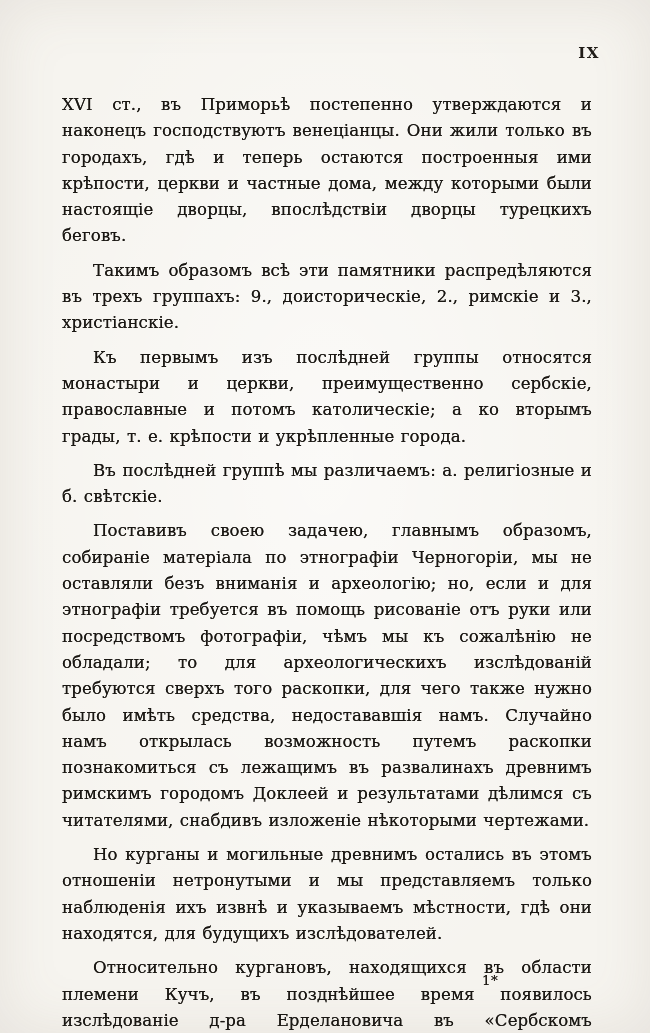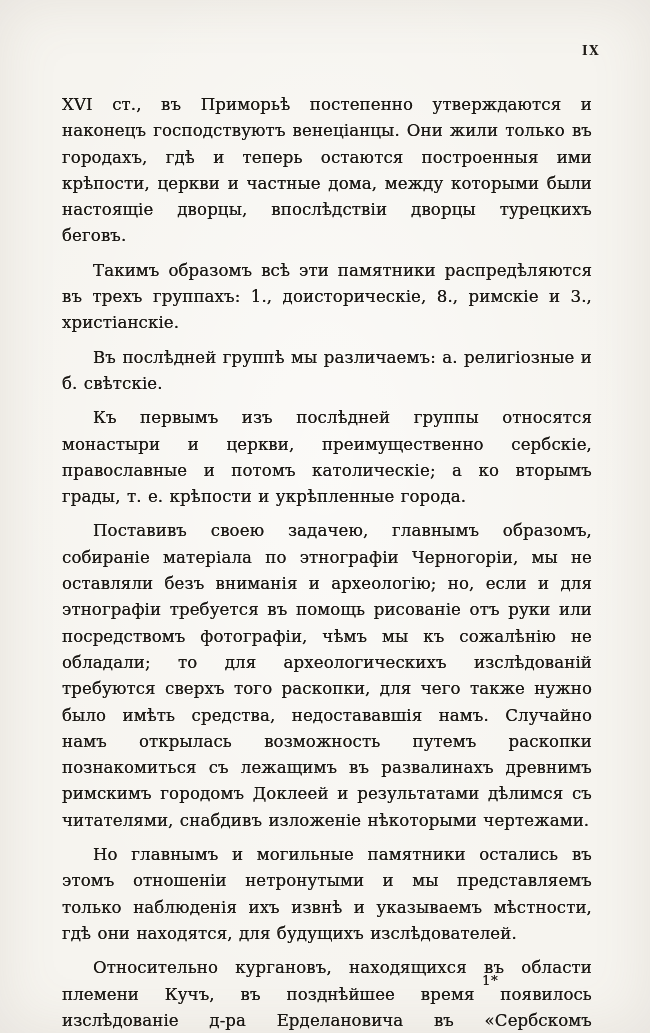--- a/index.html
+++ b/index.html
@@ -20,21 +20,21 @@
       radial-gradient(ellipse at 50% 45%, rgba(255,255,255,0.55) 0%, rgba(255,255,255,0) 70%),
       #f6f4ef;
     box-shadow: inset 0 0 60px rgba(120,110,90,0.12);
     font-family: "DejaVu Serif", "Liberation Serif", serif;
     color: #1a1713;
   }
   .running-head {
     position: absolute;
     top: 44px;
     right: 50px;
-    font-size: 12px;
+    font-size: 15px;
     font-weight: bold;
     letter-spacing: 1.5px;
     color: #201c17;
   }
   .text-body {
     position: absolute;
     top: 84px;
     left: 54px;
     width: 546px;
     font-size: 16.6px;
@@ -66,22 +66,22 @@
   }
 </style>
 </head>
 <body>
 
 <div class="page">
   <div class="running-head">IX</div>
 
   <div class="text-body">
       <p class="noindent">XVI ст., въ Приморьѣ постепенно утверждаются и наконецъ господствуютъ венеціанцы. Они жили только въ городахъ, гдѣ и теперь остаются построенныя ими крѣпости, церкви и частные дома, между которыми были настоящіе дворцы, впослѣдствіи дворцы турецкихъ беговъ.</p>
-      <p class="indent">Такимъ образомъ всѣ эти памятники распредѣляются въ трехъ группахъ: 1., доисторическіе, 8., римскіе и 3., христіанскіе.</p>
+      <p class="indent">Такимъ образомъ всѣ эти памятники распредѣляются въ трехъ группахъ: 9., доисторическіе, 2., римскіе и 3., христіанскіе.</p>
+      <p class="indent">Къ первымъ изъ послѣдней группы относятся монастыри и церкви, преимущественно сербскіе, православные и потомъ католическіе; а ко вторымъ грады, т. е. крѣпости и укрѣпленные города.</p>
       <p class="indent">Въ послѣдней группѣ мы различаемъ: а. религіозные и б. свѣтскіе.</p>
-      <p class="indent">Къ первымъ изъ послѣдней группы относятся монастыри и церкви, преимущественно сербскіе, православные и потомъ католическіе; а ко вторымъ грады, т. е. крѣпости и укрѣпленные города.</p>
       <p class="indent">Поставивъ своею задачею, главнымъ образомъ, собираніе матеріала по этнографіи Черногоріи, мы не оставляли безъ вниманія и археологію; но, если и для этнографіи требуется въ помощь рисованіе отъ руки или посредствомъ фотографіи, чѣмъ мы къ сожалѣнію не обладали; то для археологическихъ изслѣдованій требуются сверхъ того раскопки, для чего также нужно было имѣть средства, недостававшія намъ. Случайно намъ открылась возможность путемъ раскопки познакомиться съ лежащимъ въ развалинахъ древнимъ римскимъ городомъ Доклеей и результатами дѣлимся съ читателями, снабдивъ изложеніе нѣкоторыми чертежами.</p>
-      <p class="indent">Но главнымъ и могильные памятники остались въ этомъ отношеніи нетронутыми и мы представляемъ только наблюденія ихъ извнѣ и указываемъ мѣстности, гдѣ они находятся, для будущихъ изслѣдователей.</p>
+      <p class="indent">Но курганы и могильные древнимъ остались въ этомъ отношеніи нетронутыми и мы представляемъ только наблюденія ихъ извнѣ и указываемъ мѣстности, гдѣ они находятся, для будущихъ изслѣдователей.</p>
       <p class="indent">Относительно кургановъ, находящихся въ области племени Кучъ, въ позднѣйшее время появилось изслѣдованіе д-ра Ерделановича въ «Сербскомъ Этнографическомъ Сборникѣ», издающемся въ Бѣлградѣ по иниціативѣ и подъ редакціей извѣстнаго сербскаго антропо-географа д-ра І. Цвіича, въ статьѣ «Кучи-племе у Црноj-Гори. Етнолошка, студиjа» (кн. VIII, 1907 г.,</p>
     </div>
 
   <div class="signature-mark">1*</div>
 </div>
 
 </body></html>

